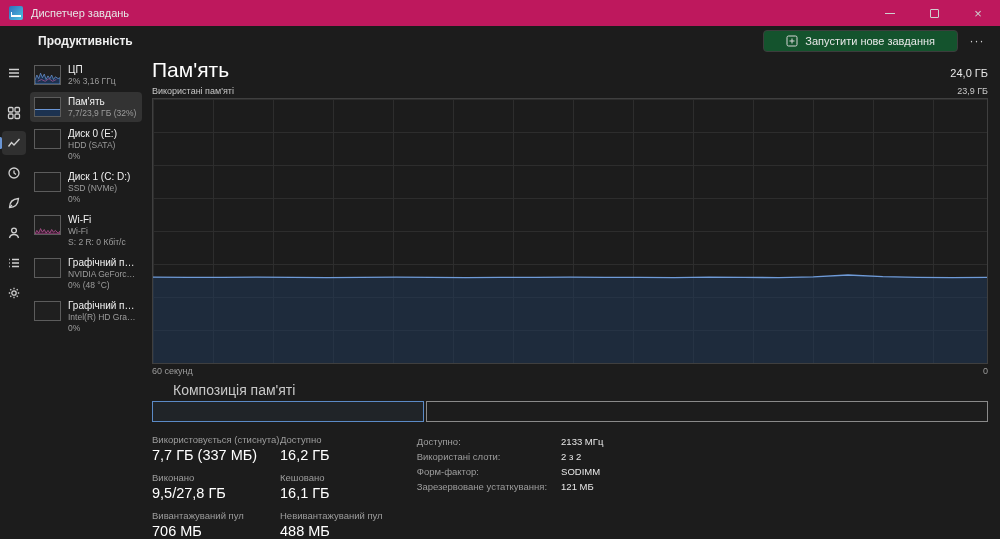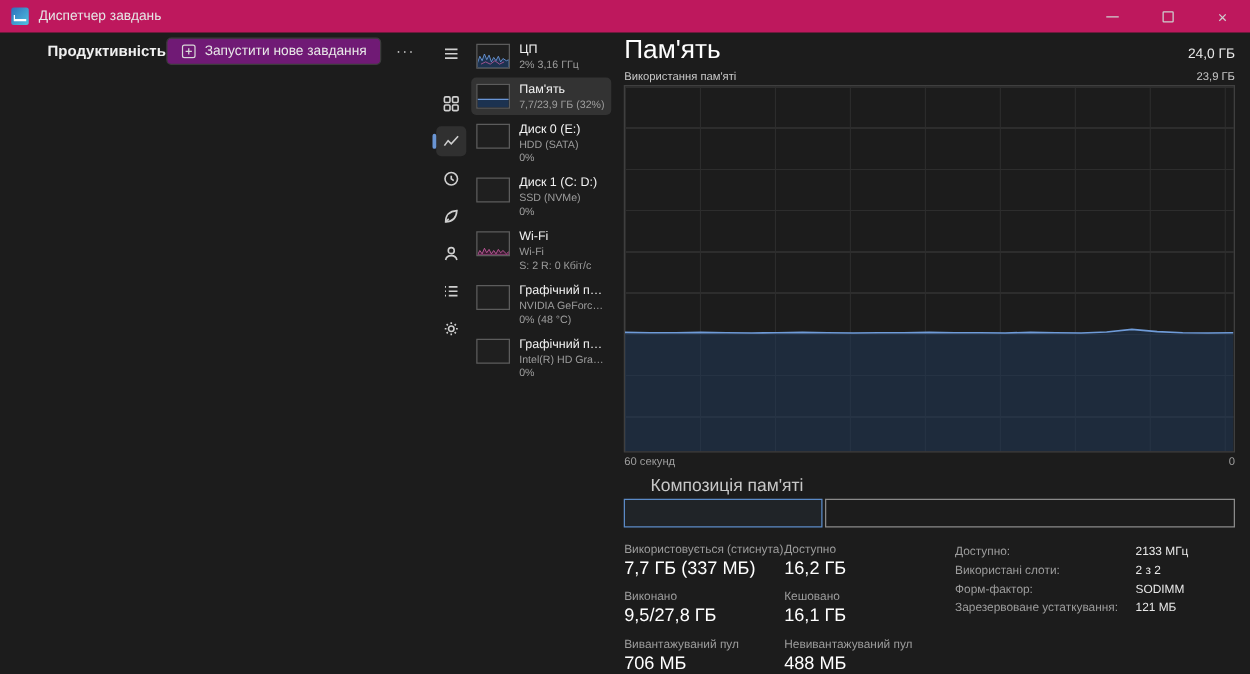--- a/index.html
+++ b/index.html
@@ -13,25 +13,25 @@
     background:linear-gradient(135deg,#2f6fbc,#4ec3e0); position:relative; }
   .app-icon::after { content:""; position:absolute; left:2px; right:2px; bottom:3px; height:5px;
     background:linear-gradient(to top,#fff 0 2px,transparent 2px); border-left:1px solid #fff; }
   .titlebar-title { font-size:11px; color:#e6e6e6; flex:1; }
   .win-btn { width:44px; height:26px; display:flex; align-items:center; justify-content:center;
     color:#cfcfcf; font-size:13px; cursor:default; }
   .glyph-min { display:block; width:10px; height:1px; background:#cfcfcf; }
   .glyph-max { display:block; width:9px; height:9px; border:1px solid #cfcfcf; border-radius:1px; }
 
   
-  .app-body { flex:1; display:flex; flex-direction:row; min-height:0; }
+  .app-body { flex:1; display:flex; flex-direction:column; min-height:0; }
   .page-header { height:30px; display:flex; align-items:center; padding:0 10px 0 38px; }
   .page-title { font-size:12px; font-weight:700; color:#f0f0f0; flex:1; }
-  .run-task-btn { display:flex; align-items:center; gap:7px; border:1px solid #3c3c3c; background:#701a75;
-    border-radius:4px; padding:4px 11px; font-size:11px; color:#e8e8e8; cursor:default; }
+  .run-task-btn { display:flex; align-items:center; gap:7px; border:1px solid #3c3c3c; background:#14532d;
+    border-radius:4px; padding:4px 22px; font-size:11px; color:#e8e8e8; cursor:default; }
   .run-task-btn svg { display:block; }
   .more-btn { width:26px; height:22px; margin-left:6px; display:flex; align-items:center; justify-content:center;
     color:#d0d0d0; font-size:12px; letter-spacing:1px; border-radius:4px; }
 
   .content-row { flex:1; display:flex; min-height:0; }
 
   
   .rail { width:28px; flex:none; display:flex; flex-direction:column; align-items:center; padding-top:2px; }
   .rail-item { width:24px; height:24px; margin:3px 0; border-radius:4px; display:flex; align-items:center;
     justify-content:center; position:relative; color:#cfcfcf; }
@@ -250,21 +250,21 @@
 
       </div>
 
       <div class="main">
         <div class="main-title-row">
           <div class="main-title">Пам'ять</div>
           <div class="main-total">24,0 ГБ</div>
         </div>
 
         <div class="chart-label-row">
-          <span>Використання пам'яті</span>
+          <span>Використані пам'яті</span>
           <span class="spacer"></span>
           <span>23,9 ГБ</span>
         </div>
 
         <div class="chart">
           <svg viewBox="0 0 100 100" preserveAspectRatio="none">
             <polygon points="0,100 0.00,67.40 4.17,67.50 8.33,67.50 12.50,67.40 16.67,67.50 20.83,67.60 25.00,67.50 29.17,67.40 33.33,67.50 37.50,67.60 41.67,67.50 45.83,67.50 50.00,67.40 54.17,67.50 58.33,67.50 62.50,67.60 66.67,67.40 70.83,67.50 75.00,67.60 79.17,67.30 83.33,66.60 87.50,67.20 91.67,67.50 95.83,67.60 100.00,67.50 100,100" fill="#203a5c" fill-opacity="0.5"></polygon>
             <polyline points="0.00,67.40 4.17,67.50 8.33,67.50 12.50,67.40 16.67,67.50 20.83,67.60 25.00,67.50 29.17,67.40 33.33,67.50 37.50,67.60 41.67,67.50 45.83,67.50 50.00,67.40 54.17,67.50 58.33,67.50 62.50,67.60 66.67,67.40 70.83,67.50 75.00,67.60 79.17,67.30 83.33,66.60 87.50,67.20 91.67,67.50 95.83,67.60 100.00,67.50" fill="none" stroke="#6f9bd8" stroke-width="1.3" vector-effect="non-scaling-stroke"></polyline>
           </svg>
         </div>

